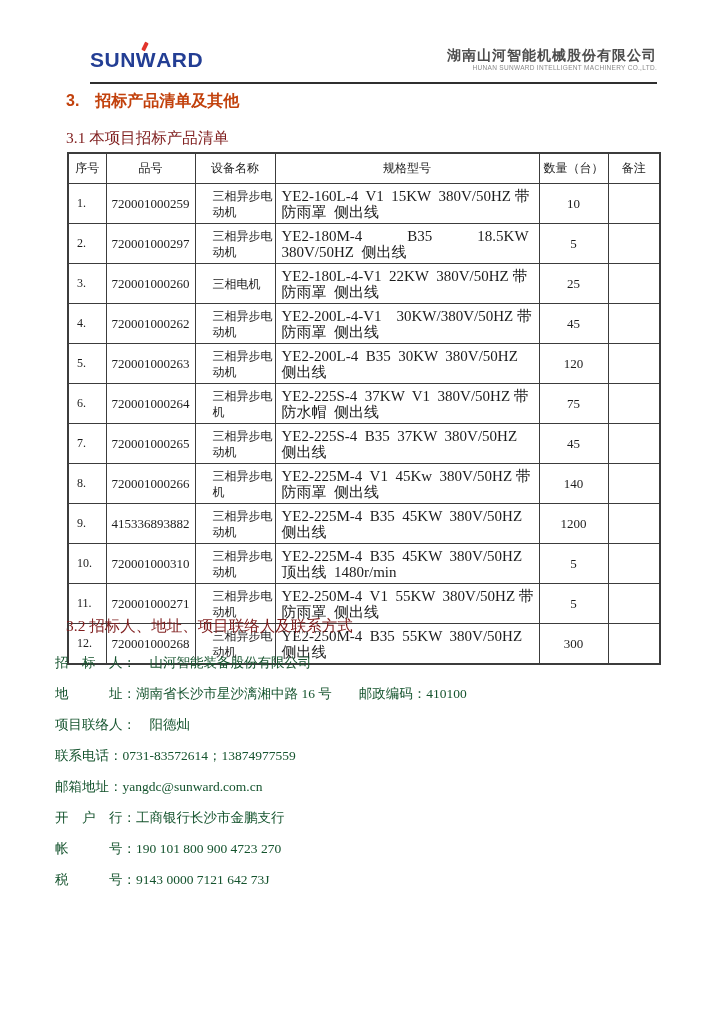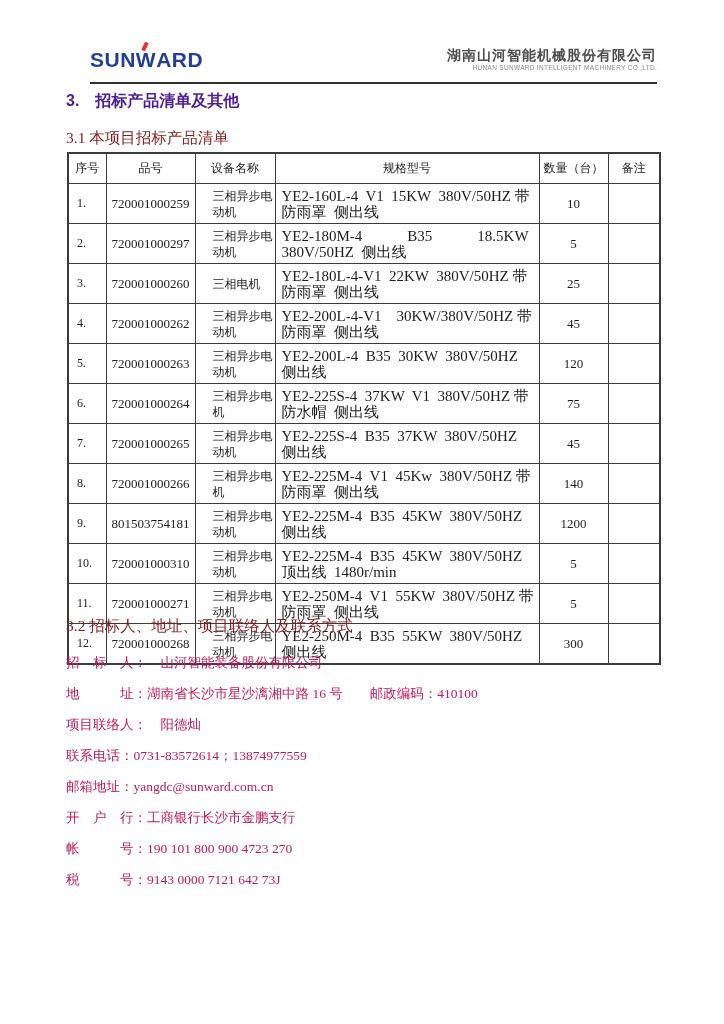--- a/index.html
+++ b/index.html
@@ -13,42 +13,42 @@
   .logo-w{position:relative;display:inline-block;}
   .logo-w::before{content:"";position:absolute;top:-6px;left:7px;width:4px;height:9px;
     background:#e2342b;transform:rotate(26deg);border-radius:1px;}
   .company{position:absolute;top:47px;right:67px;text-align:right;
     font-family:"Liberation Sans","DejaVu Sans",sans-serif;}
   .company-cn{font-weight:bold;font-size:14px;color:#4d4d4d;letter-spacing:1px;line-height:16px;}
   .company-en{font-size:6.5px;color:#8a8a8a;letter-spacing:0.3px;line-height:9px;}
   .header-rule{position:absolute;top:82px;left:90px;width:567px;height:2px;background:#2f2f2f;}
   
   .h-main{position:absolute;top:91px;left:66px;margin:0;white-space:pre;
-    font-family:"Liberation Sans","DejaVu Sans",sans-serif;font-weight:bold;font-size:16px;color:#4c1d95;}
+    font-family:"Liberation Sans","DejaVu Sans",sans-serif;font-weight:bold;font-size:16px;color:#c2410c;}
   .h-sub{position:absolute;left:66px;margin:0;white-space:pre;font-weight:normal;
     font-size:15.5px;color:#7f1d1d;}
   .h-31{top:128px;}
   .h-32{top:616px;}
   
   table.product-table{position:absolute;top:152px;left:67px;width:592px;
     border-collapse:collapse;table-layout:fixed;border:2px solid #3c3c3c;}
   .product-table th,.product-table td{border:1px solid #3c3c3c;overflow:hidden;}
   .product-table th{font-weight:normal;font-size:12px;text-align:center;height:29px;
     white-space:nowrap;padding:0;}
   .product-table td{height:35px;vertical-align:middle;}
   .td-seq{font-size:12px;text-align:left;padding:0 0 0 8px;}
   .td-part{font-size:13px;text-align:center;padding:0;}
   .td-device{font-size:12px;text-align:left;padding:2px 1px 2px 17px;line-height:16px;}
   .td-spec{font-size:15px;text-align:left;padding:1px 4px 1px 6px;line-height:16px;white-space:pre-wrap;}
   .td-qty{font-size:13px;text-align:center;padding:0;}
   .td-remark{padding:0;}
   .c-seq{width:38px;} .c-part{width:89px;} .c-device{width:80px;}
   .c-spec{width:264px;} .c-qty{width:69px;} .c-remark{width:52px;}
   
-  .contact{position:absolute;top:654px;left:66px;font-size:13.5px;color:#be185d;}
+  .contact{position:absolute;top:654px;left:55px;font-size:13.5px;color:#14532d;}
   .contact-line{height:14px;margin-bottom:17px;white-space:pre;}
   .c-label,.c-value{white-space:pre;}
   
   .footer{position:absolute;top:944px;left:0;width:724px;text-align:center;
     font-size:10px;letter-spacing:2px;color:#333;}
 </style>
 </head>
 <body>
 
 <div class="page">
@@ -152,21 +152,21 @@
       <td class="td-seq">8.</td>
       <td class="td-part">720001000266</td>
       <td class="td-device">三相异步电机</td>
       <td class="td-spec">YE2-225M-4  V1  45Kw  380V/50HZ 带防雨罩  侧出线</td>
       <td class="td-qty">140</td>
       <td class="td-remark"></td>
     </tr>
 
     <tr>
       <td class="td-seq">9.</td>
-      <td class="td-part">801503754181</td>
+      <td class="td-part">415336893882</td>
       <td class="td-device">三相异步电动机</td>
       <td class="td-spec">YE2-225M-4  B35  45KW  380V/50HZ 侧出线</td>
       <td class="td-qty">1200</td>
       <td class="td-remark"></td>
     </tr>
 
     <tr>
       <td class="td-seq">10.</td>
       <td class="td-part">720001000310</td>
       <td class="td-device">三相异步电动机</td>

